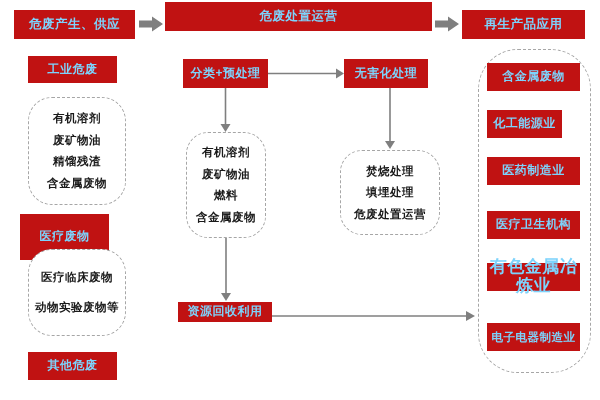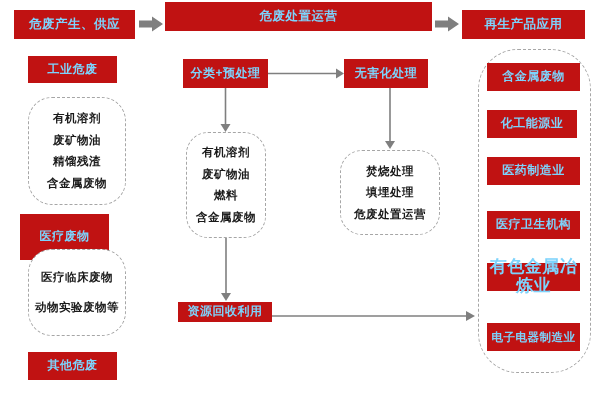--- a/index.html
+++ b/index.html
@@ -98,19 +98,19 @@
     <span class="dash-item">焚烧处理</span>
     <span class="dash-item">填埋处理</span>
     <span class="dash-item">危废处置运营</span>
   </div>
 
   <div class="abs redbox" style="left:178px;top:302px;width:94px;height:20px;">资源回收利用</div>
 
   <div class="abs dash-container" style="left:478px;top:49px;width:113px;height:324px;"></div>
 
   <div class="abs redbox" style="left:487px;top:63px;width:93px;height:28px;">含金属废物</div>
-  <div class="abs redbox" style="left:487px;top:110px;width:90px;height:28px;">化工能源业</div>
+  <div class="abs redbox" style="left:487px;top:110px;width:75px;height:28px;">化工能源业</div>
   <div class="abs redbox" style="left:487px;top:157px;width:93px;height:28px;">医药制造业</div>
   <div class="abs redbox" style="left:487px;top:211px;width:93px;height:28px;">医疗卫生机构</div>
   <div class="abs redbox" style="left:487px;top:263px;width:93px;height:28px;font-size:17px;">有色金属冶炼业</div>
   <div class="abs redbox" style="left:487px;top:323px;width:93px;height:28px;font-size:11.5px;">电子电器制造业</div>
 
 </div>
 
 </body></html>

